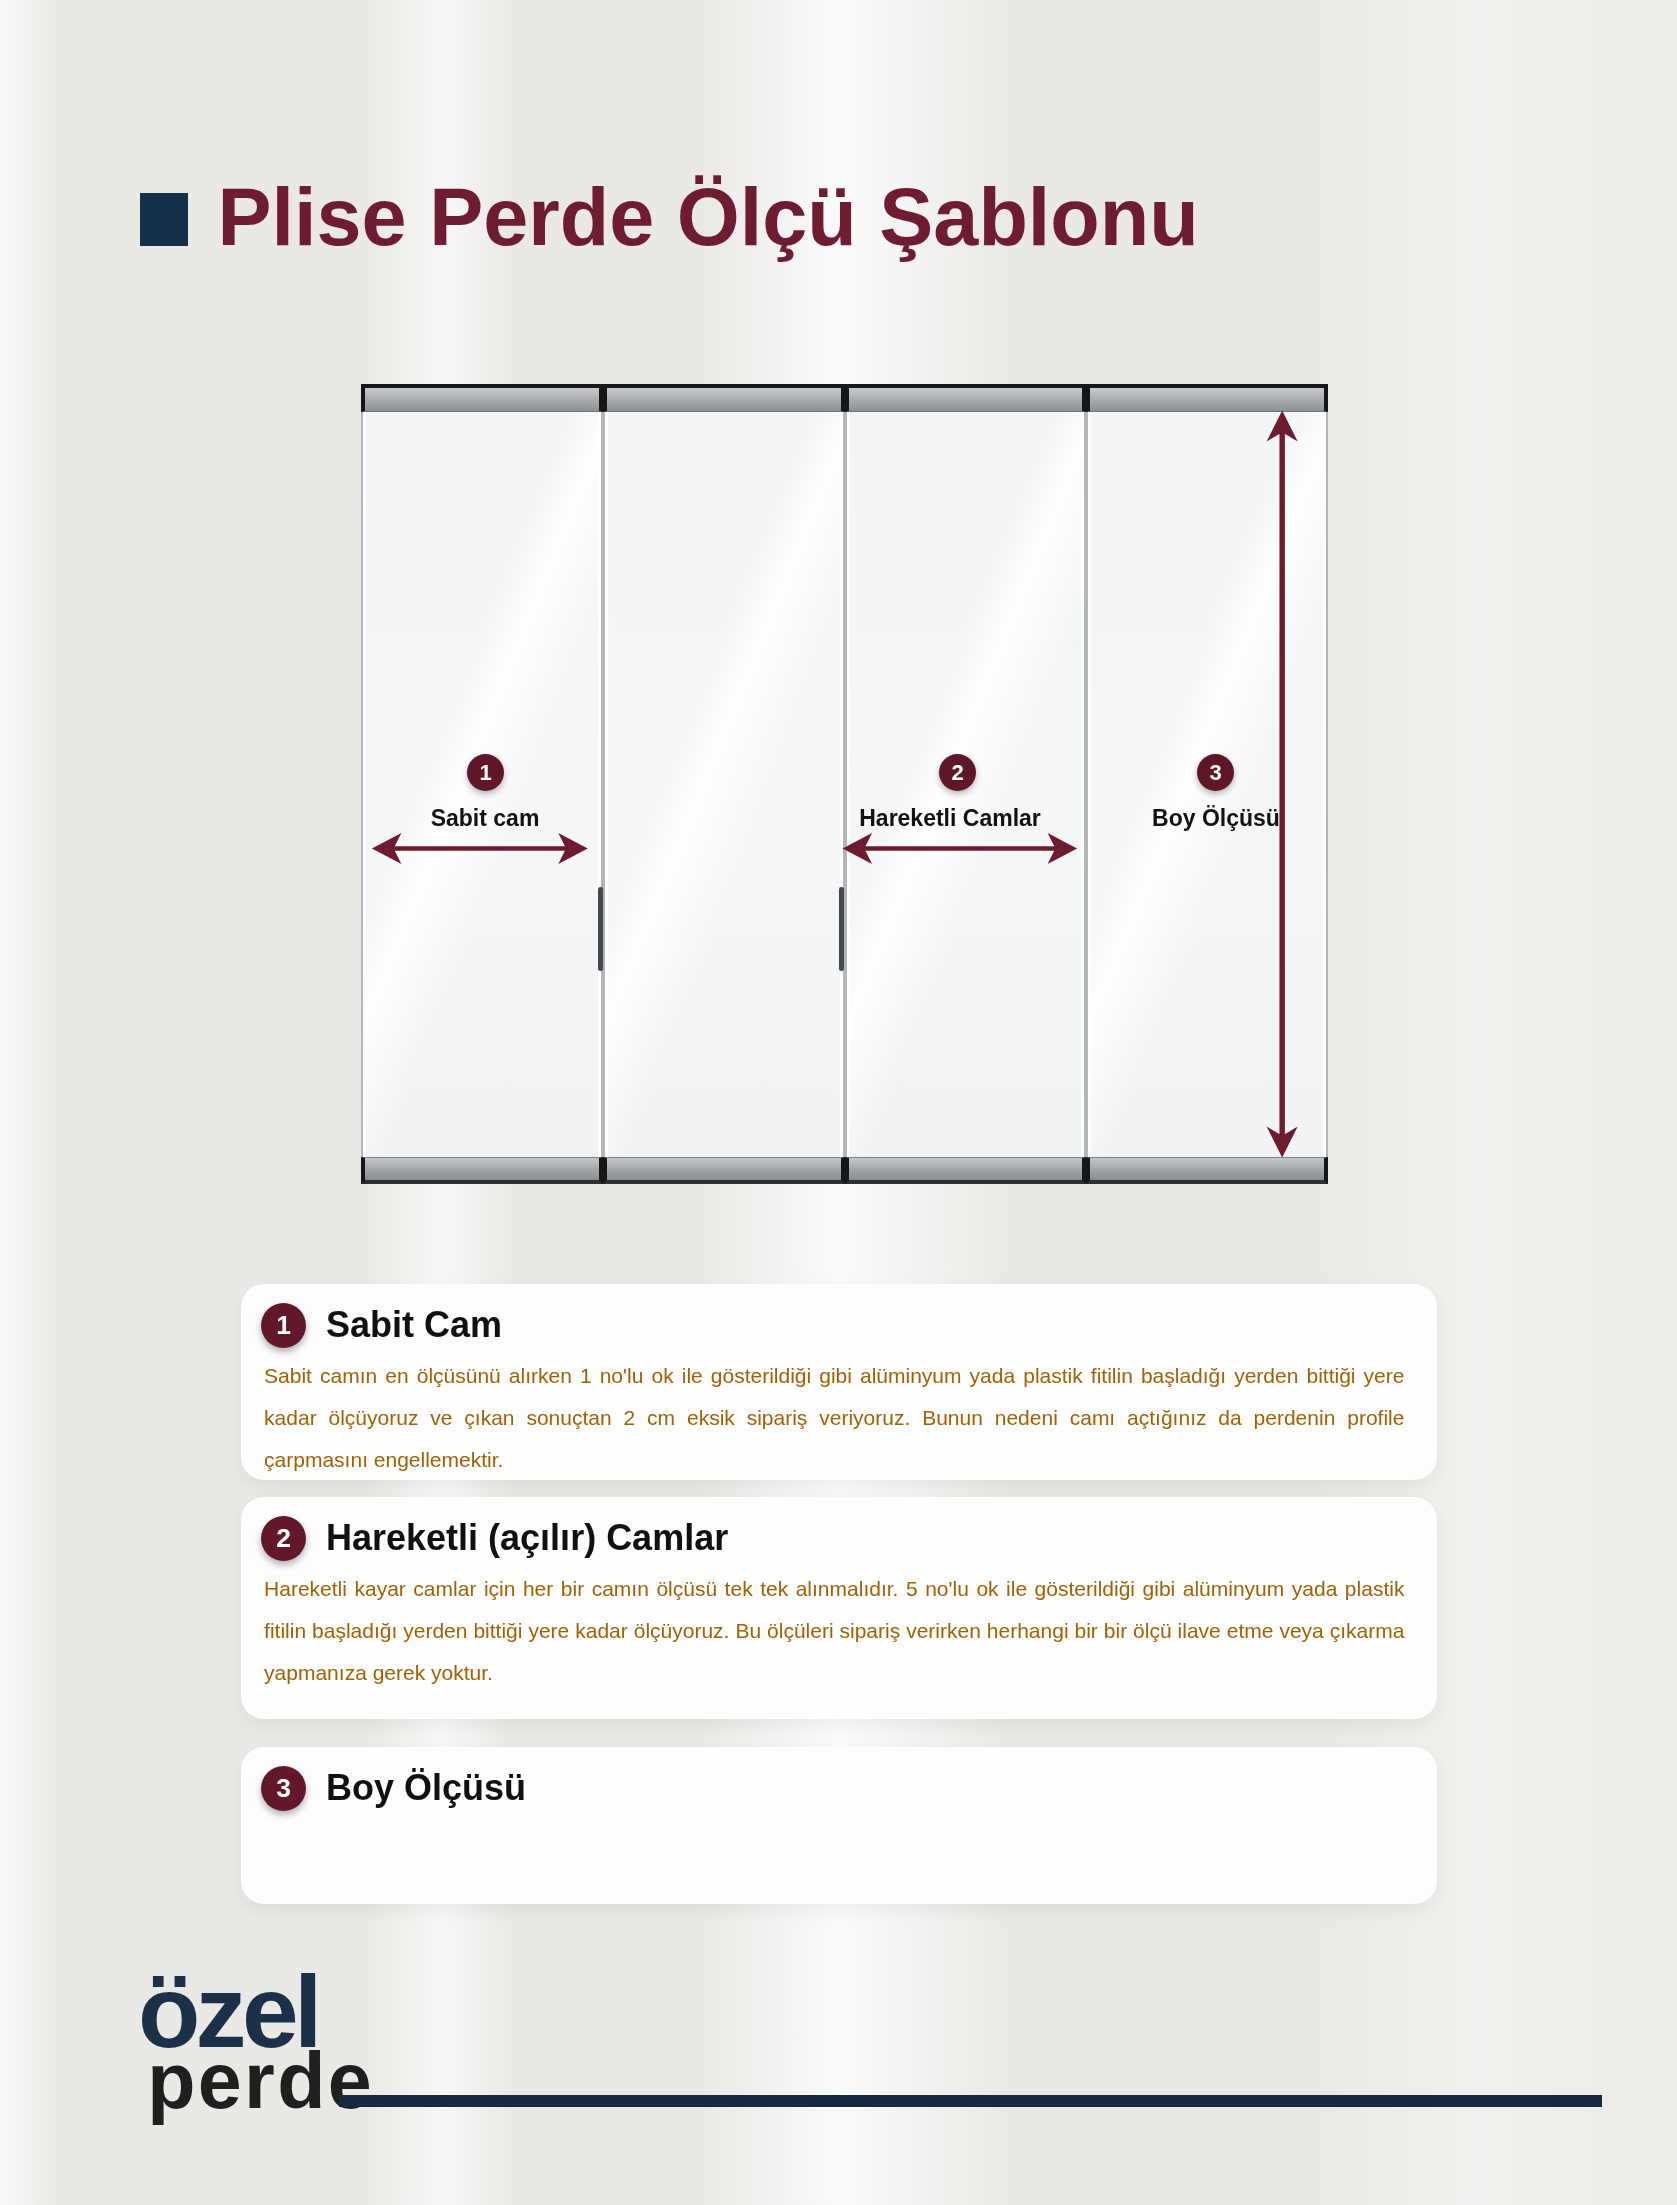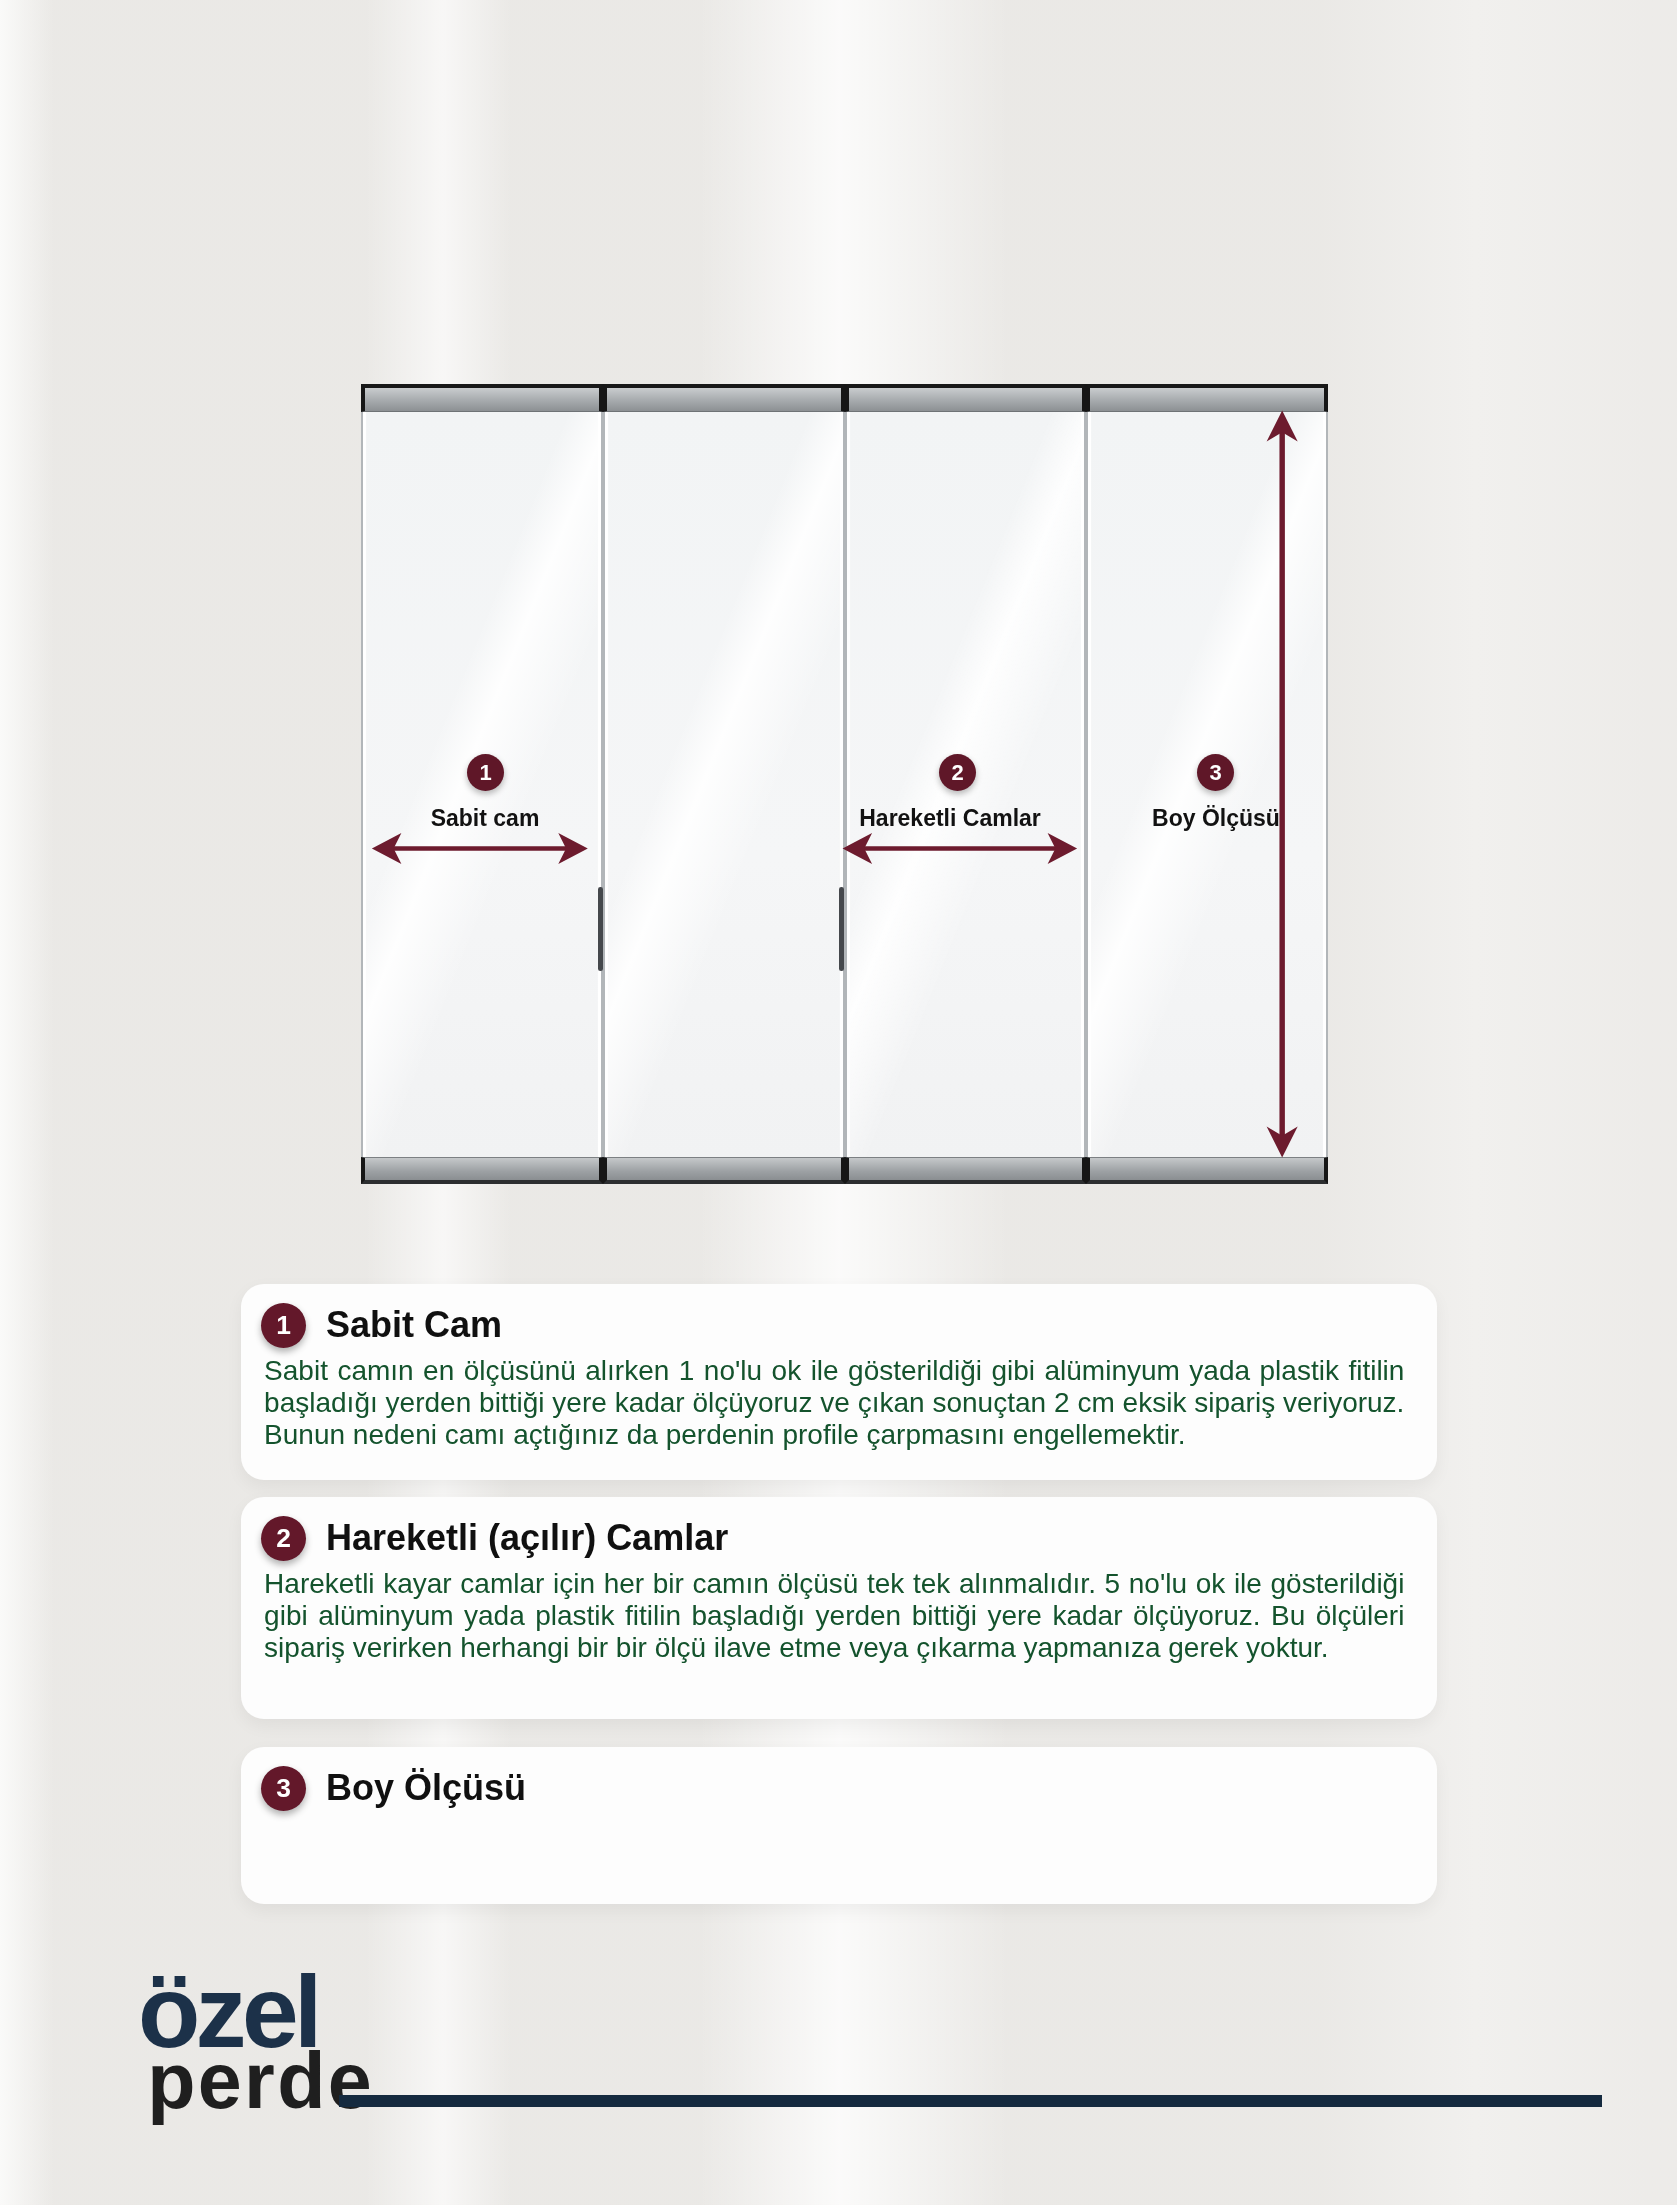--- a/index.html
+++ b/index.html
@@ -77,34 +77,38 @@
   .card-2{top:1497px;height:222px;}
   .card-3{top:1747px;height:157px;}
   .card-head{display:flex;align-items:center;gap:20px;margin-bottom:7.8px;}
   .card-badge{
     width:45px;height:45px;border-radius:50%;background:#63182a;color:#fff;flex:0 0 auto;
     display:flex;align-items:center;justify-content:center;font-size:26.4px;font-weight:bold;
     box-shadow:0 3.9px 7.8px rgba(0,0,0,.3);
   }
   .card-title{font-size:36px;font-weight:bold;color:#101010;letter-spacing:0;}
   .card-body{
-    font-size:28px;line-height:32px;color:#14532d;text-align:justify;margin:3.1px 1.6px 0 3.1px;
+    font-size:21px;line-height:42px;color:#a16207;text-align:justify;margin:3.1px 1.6px 0 3.1px;
   }
 
   
   .logo{position:absolute;left:138px;top:1961px;}
   .logo-primary{font-size:102px;font-weight:bold;color:#1c3149;letter-spacing:-4.7px;line-height:1;}
   .logo-secondary{font-size:79px;font-weight:bold;color:#1f1f1f;letter-spacing:2.3px;line-height:1;margin:-22px 0 0 9.3px;}
   .logo-line{position:absolute;left:339px;top:2095px;width:1263px;height:12.4px;background:#152a3f;}
 </style>
 </head>
 <body>
 
 <div class="page">
 
+  <div class="title-row">
+    <div class="title-square"></div>
+    <div class="page-title">Plise Perde Ölçü Şablonu</div>
+  </div>
 
   <div class="diagram">
     <div class="panels">
       <div class="panel">
         <div class="top-rail"></div>
         <div class="glass"></div>
         <div class="bottom-rail"></div>
       </div>
       <div class="panel">
         <div class="top-rail"></div>

